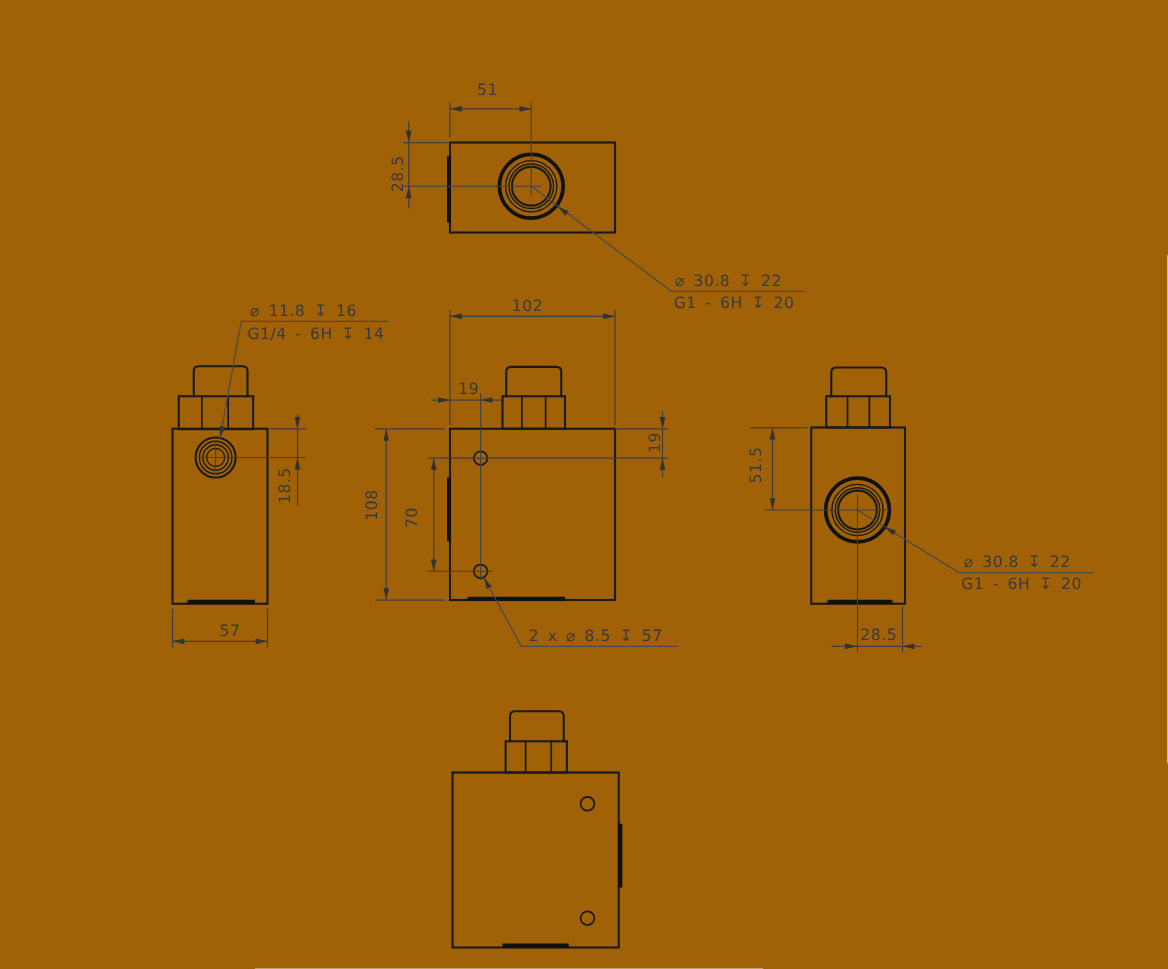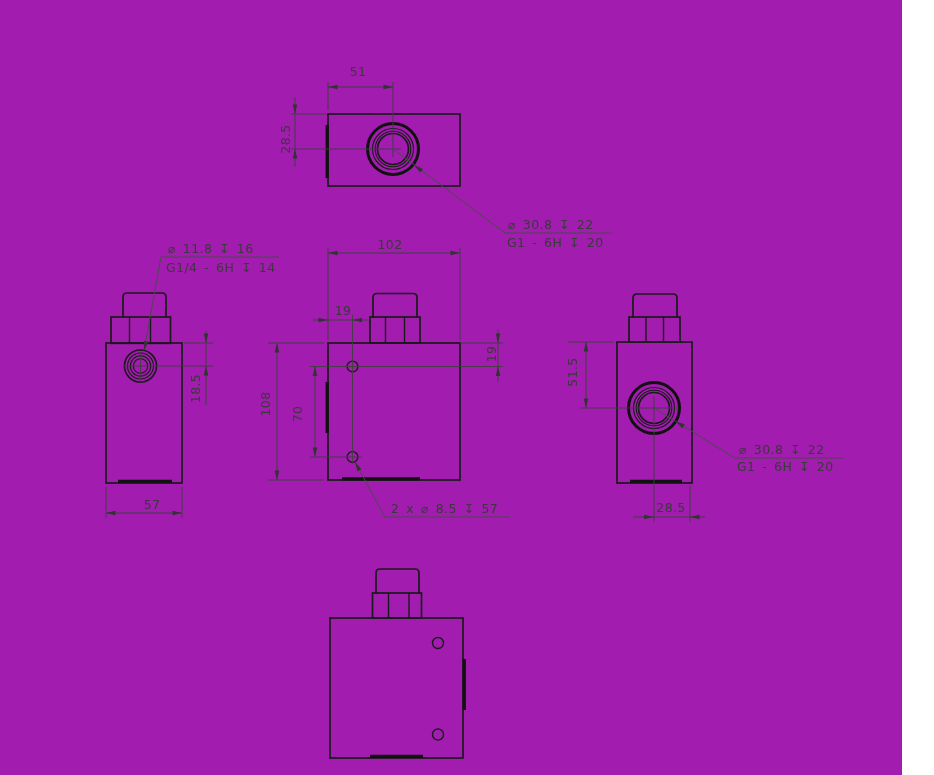--- a/index.html
+++ b/index.html
@@ -1,16 +1,16 @@
 <!DOCTYPE html>
 <html><head>
 <meta charset="utf-8">
 <style>
   html,body{margin:0;padding:0;background:#ffffff;}
-  .canvas-wrap{width:902px;height:775px;background:#a21caf;position:relative;overflow:hidden;}
+  .canvas-wrap{width:902px;height:775px;background:#a16207;position:relative;overflow:hidden;padding-left:32px;}
   svg{display:block;}
   
   .obj{stroke:#1a1a1a;stroke-width:1.7;fill:none;stroke-linecap:square;}
   .obj2{stroke:#1a1a1a;stroke-width:1.1;fill:none;}
   .obj3{stroke:#1a1a1a;stroke-width:1.4;fill:none;}
   .objB{stroke:#111111;stroke-width:3.2;fill:none;}
   .portO{stroke:#111111;stroke-width:3;fill:none;}
   
   .dim{stroke:#404040;stroke-width:1;fill:none;}
   .cl{stroke:#404040;stroke-width:0.9;fill:none;}

